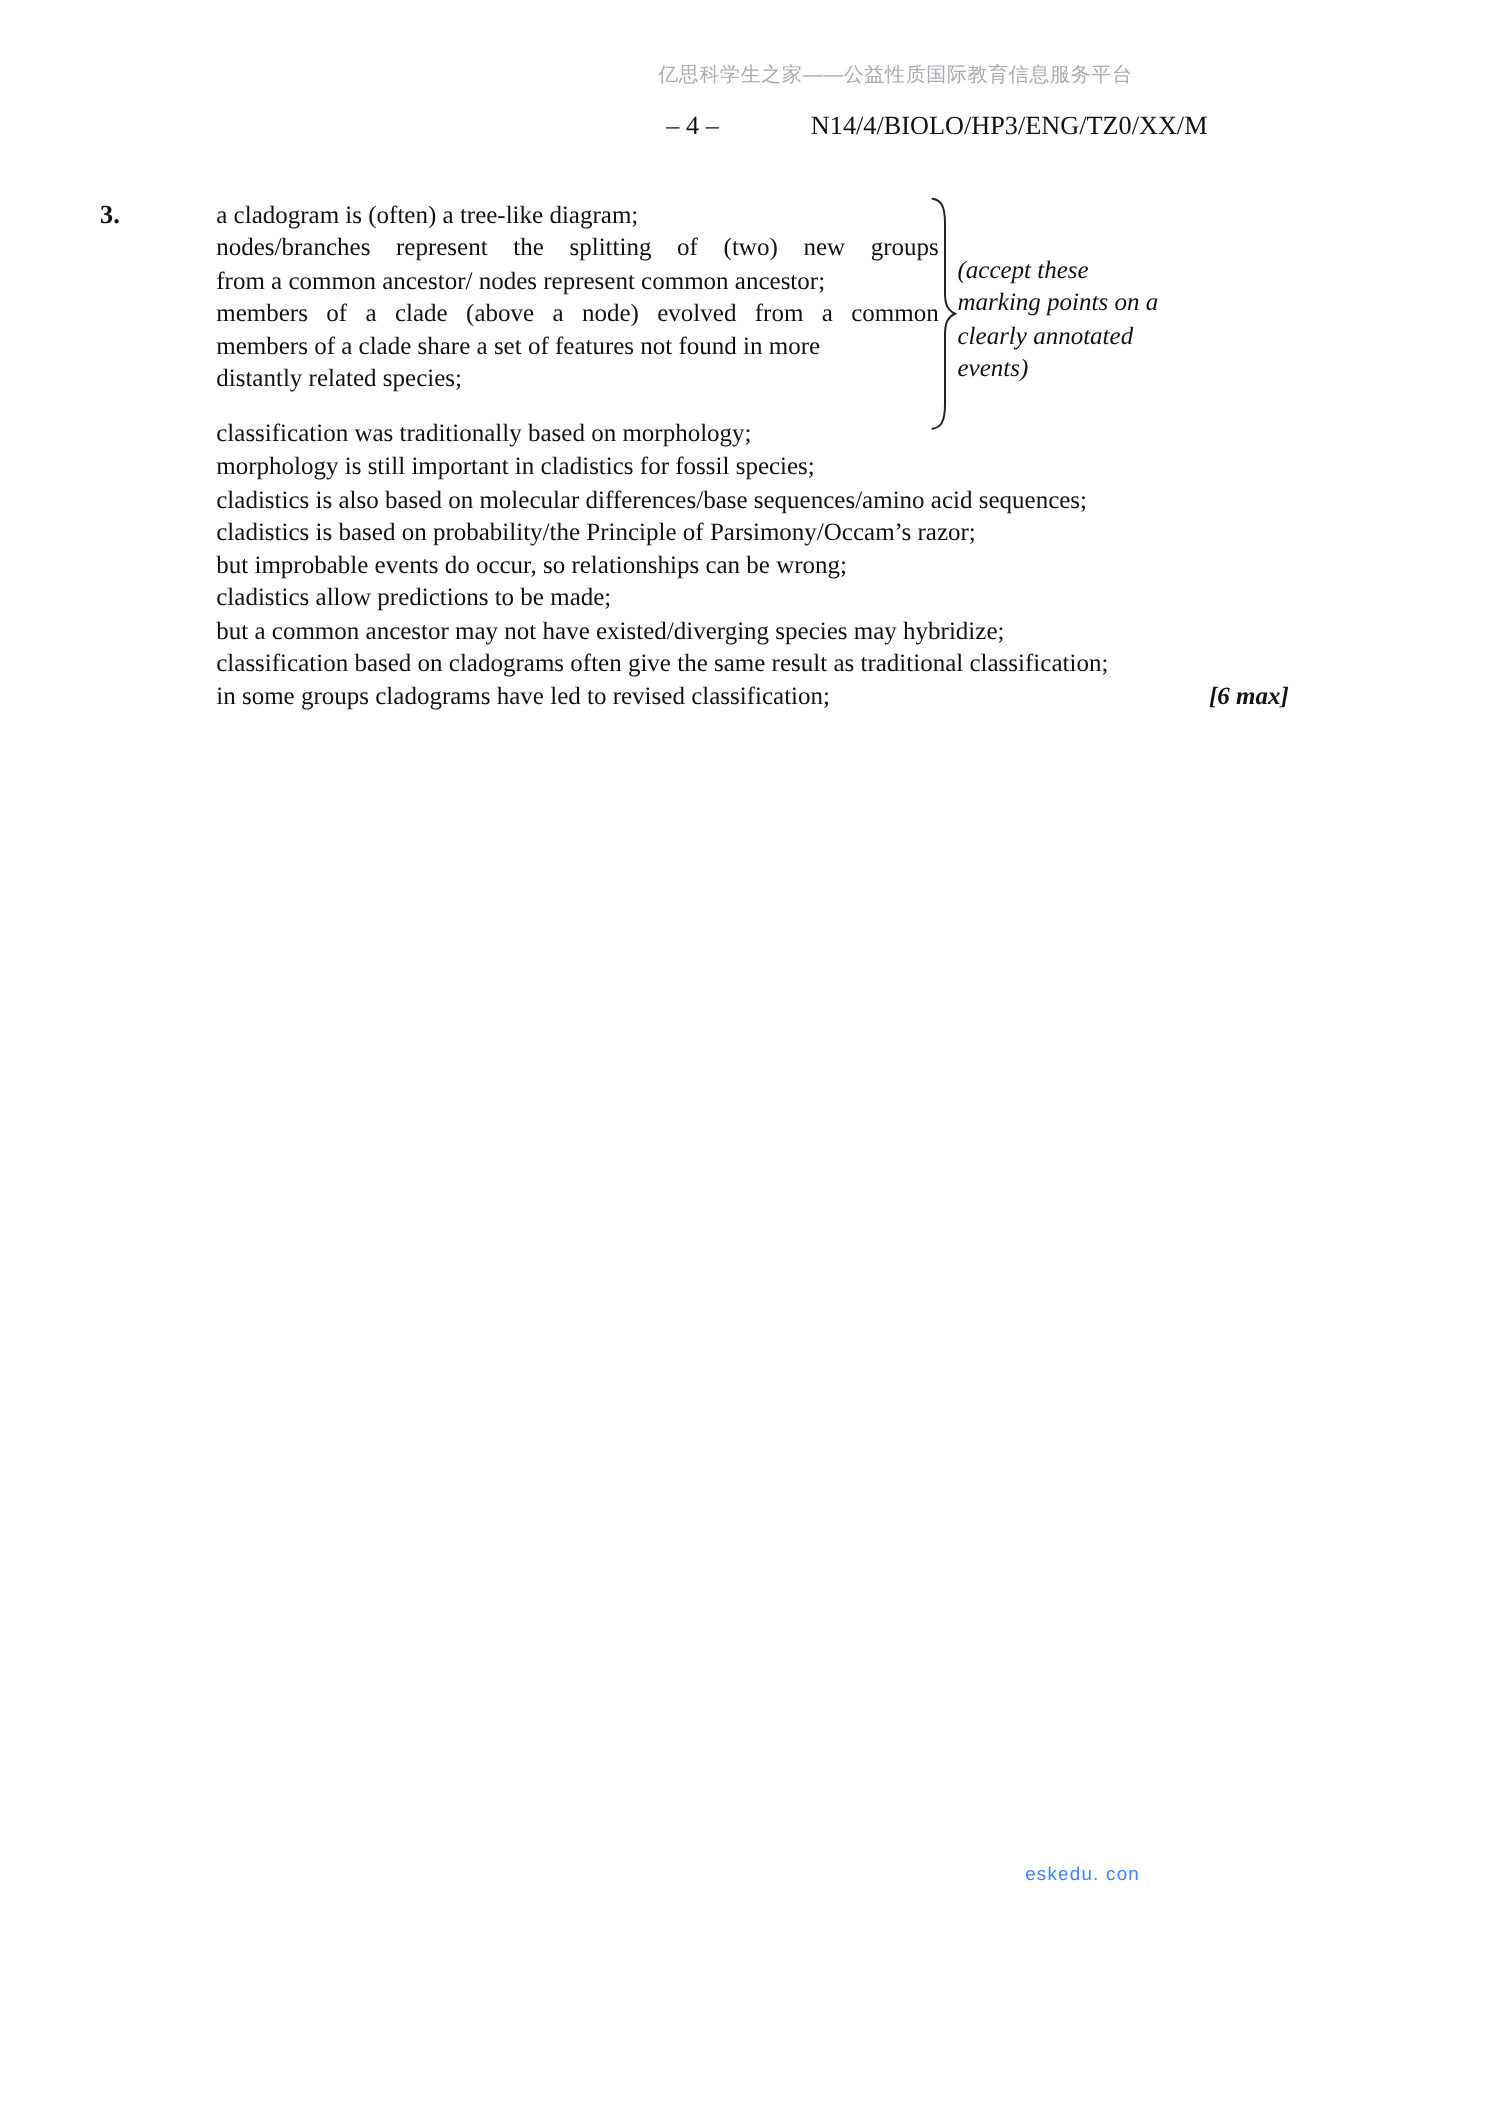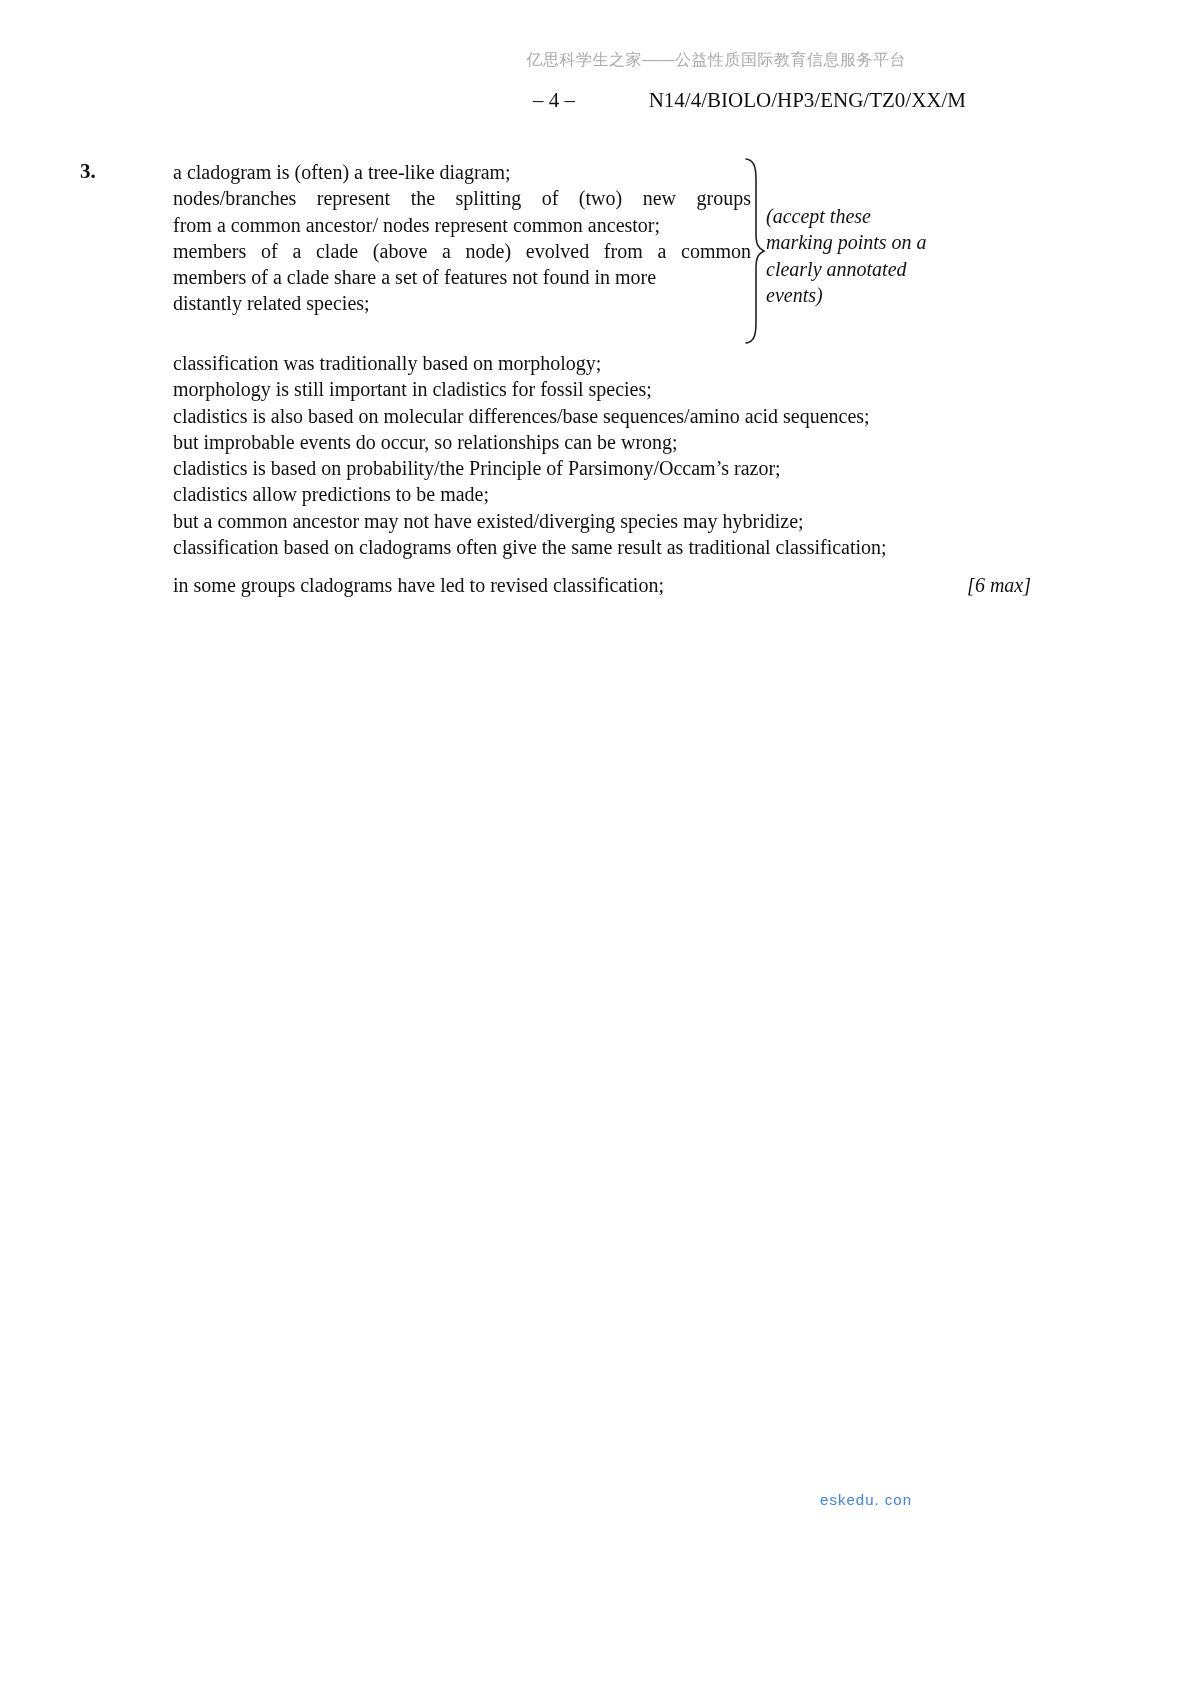--- a/index.html
+++ b/index.html
@@ -64,38 +64,37 @@
   .note {
     position: absolute;
     top: 203px;
     left: 766px;
     font-size: 20px;
     font-style: italic;
     line-height: 26.3px;
   }
   .block2 {
     position: absolute;
-    top: 350px;
+    top: 334px;
     left: 173px;
     width: 858px;
     font-size: 20px;
     line-height: 26.3px;
   }
   .block2 .line {
     white-space: nowrap;
   }
   .last-line {
     display: flex;
     justify-content: space-between;
     align-items: baseline;
   }
   .max-marks {
-    font-weight: normal;
+    font-weight: bold;
     font-style: italic;
-    margin-top: 12px;
   }
   .footer {
     position: absolute;
     right: 214px;
     bottom: 176px;
     font-family: "Liberation Sans", sans-serif;
     font-size: 15px;
     color: #3b82f6;
     letter-spacing: 1px;
   }
@@ -129,22 +128,22 @@
     <div>(accept these</div>
     <div>marking points on a</div>
     <div>clearly annotated</div>
     <div>events)</div>
   </div>
 
   <div class="block2">
     <div class="line">classification was traditionally based on morphology;</div>
     <div class="line">morphology is still important in cladistics for fossil species;</div>
     <div class="line">cladistics is also based on molecular differences/base sequences/amino acid sequences;</div>
+    <div class="line">cladistics is based on probability/the Principle of Parsimony/Occam’s razor;</div>
     <div class="line">but improbable events do occur, so relationships can be wrong;</div>
-    <div class="line">cladistics is based on probability/the Principle of Parsimony/Occam’s razor;</div>
     <div class="line">cladistics allow predictions to be made;</div>
     <div class="line">but a common ancestor may not have existed/diverging species may hybridize;</div>
     <div class="line">classification based on cladograms often give the same result as traditional classification;</div>
     <div class="line last-line">
       <span>in some groups cladograms have led to revised classification;</span>
       <span class="max-marks">[6 max]</span>
     </div>
   </div>
 
   <div class="footer">eskedu. con</div>

